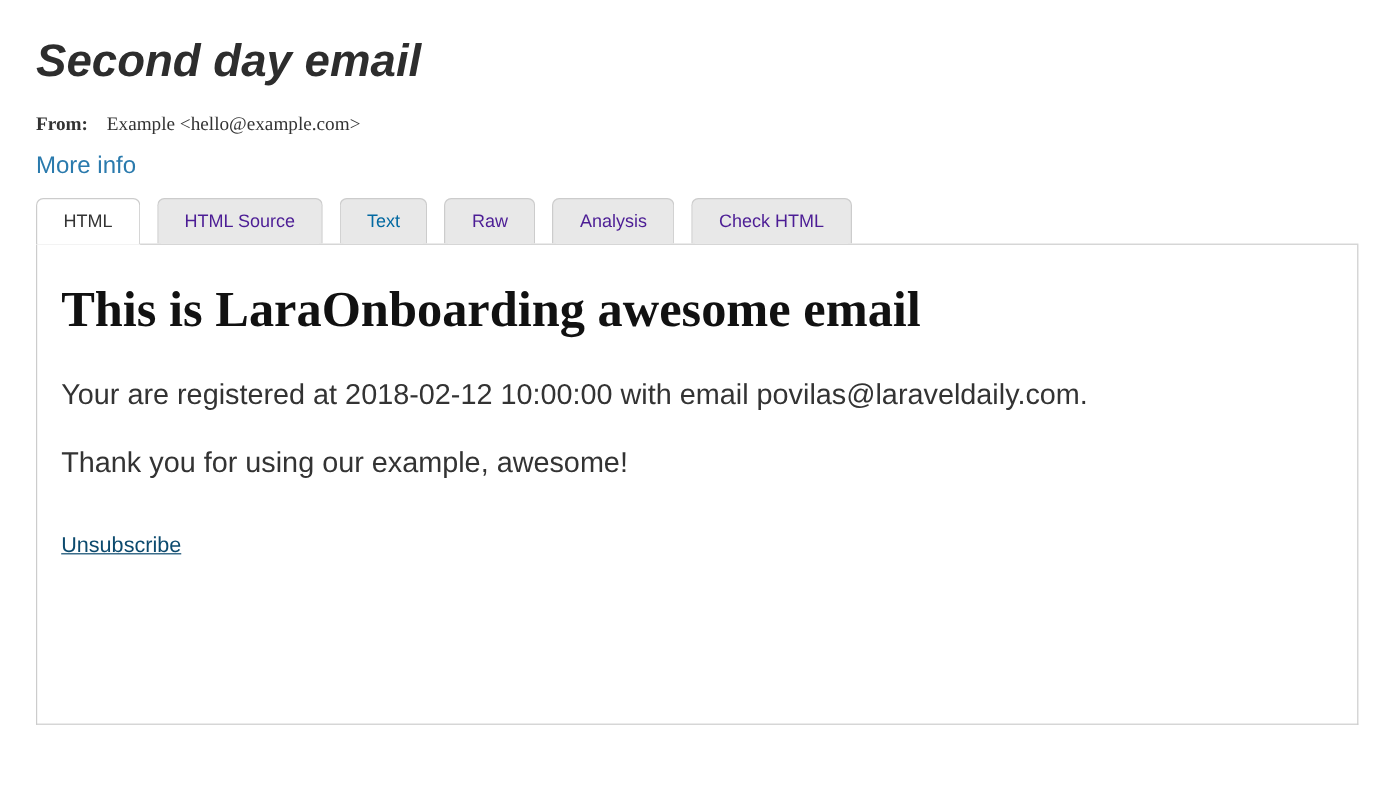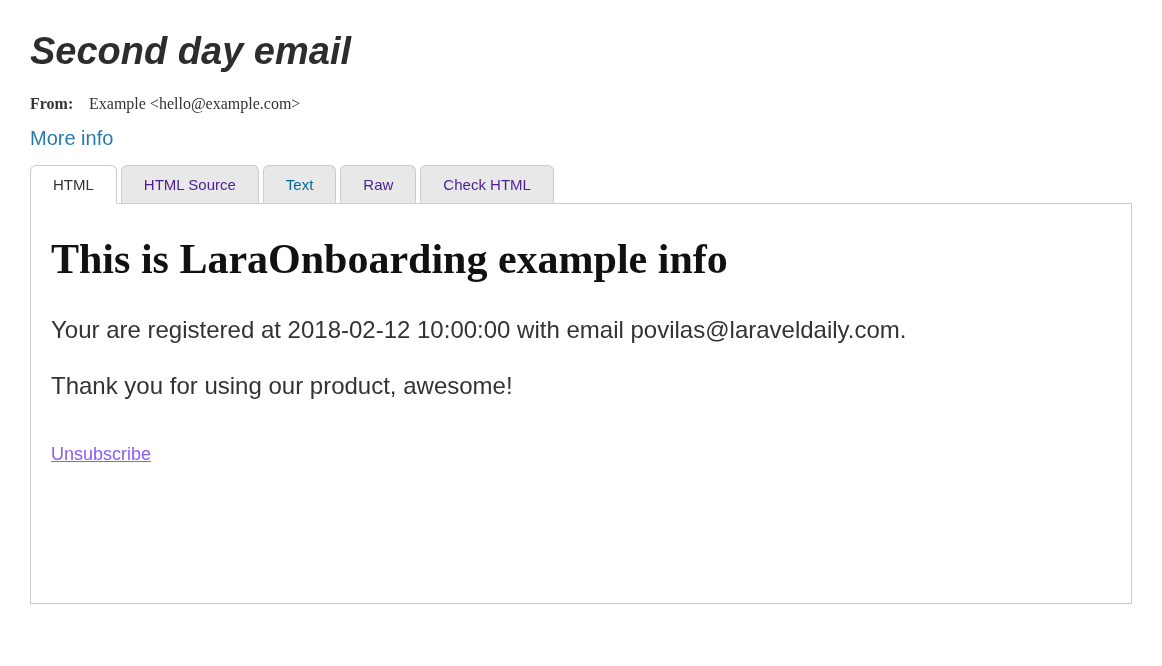--- a/index.html
+++ b/index.html
@@ -53,21 +53,21 @@
       margin-bottom: 14px;
     }
 
     
     .tabs-container {
       display: flex;
       flex-direction: row;
       align-items: flex-end;
       border-bottom: 1px solid #cccccc;
       margin-bottom: 0;
-      gap: 2px;
+      gap: 12px;
     }
 
     .tab {
       padding: 10px 22px;
       font-size: 15px;
       color: #4c1d95;
       background: #e8e8e8;
       border: 1px solid #cccccc;
       border-bottom: none;
       border-radius: 6px 6px 0 0;
@@ -109,21 +109,21 @@
     }
 
     .email-body-text {
       font-size: 24px;
       color: #333333;
       margin-bottom: 20px;
       line-height: 1.5;
     }
 
     .unsubscribe-link {
-      color: #8b5cf6;
+      color: #0c4a6e;
       text-decoration: underline;
       font-size: 18px;
       cursor: pointer;
       margin-top: 20px;
       display: inline-block;
     }
   </style>
 </head>
 <body>
 
@@ -141,25 +141,26 @@
 </div>
 
 <a href="#" class="more-info-link">More info</a>
 
 
 <div class="tabs-container" id="tabs-container">
 <div class="tab active">HTML</div>
     <div class="tab">HTML Source</div>
     <div class="tab disabled">Text</div>
     <div class="tab">Raw</div>
+    <div class="tab">Analysis</div>
     <div class="tab">Check HTML</div>
   </div>
 
 
 <div class="email-content">
-  <div class="email-headline">This is LaraOnboarding example info</div>
+  <div class="email-headline">This is LaraOnboarding awesome email</div>
   <p class="email-body-text">Your are registered at 2018-02-12 10:00:00 with email povilas@laraveldaily.com.</p>
-  <p class="email-body-text">Thank you for using our product, awesome!</p>
+  <p class="email-body-text">Thank you for using our example, awesome!</p>
   <a href="#" class="unsubscribe-link">Unsubscribe</a>
 </div>
 
 
 
 
 </body></html>

